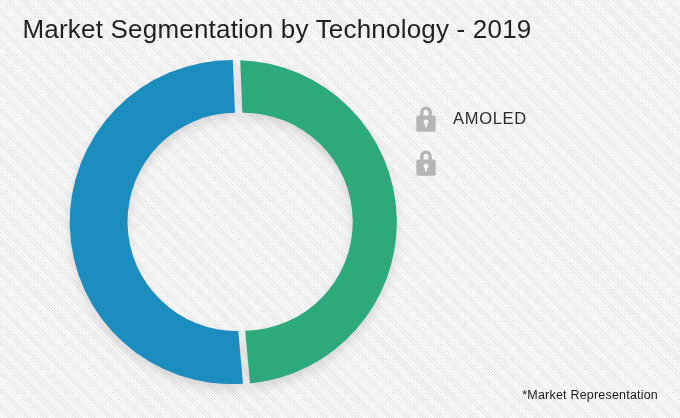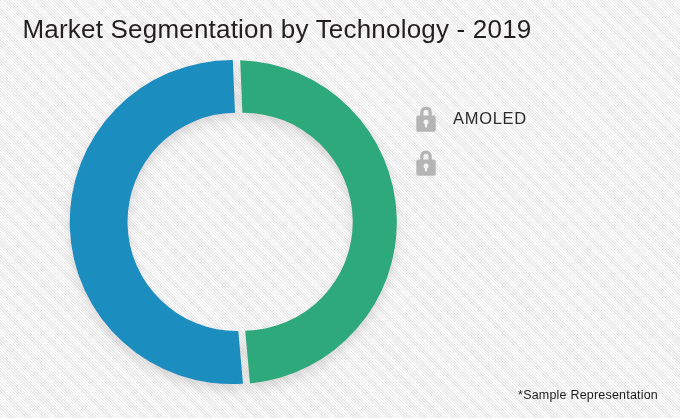--- a/index.html
+++ b/index.html
@@ -136,15 +136,15 @@
       <svg class="legend-lock" viewBox="0 0 26 30">
         <path d="M7.2 13.5 V9.2 a5.8 5.8 0 0 1 11.6 0 V13.5 h-3.3 V9.2 a2.5 2.5 0 0 0 -5 0 v4.3 Z" fill="#b5b5b5"></path>
         <rect x="3.3" y="12.6" width="19.4" height="16.2" rx="1.8" fill="#b5b5b5"></rect>
         <circle cx="13" cy="19.0" r="2.5" fill="#f4f4f4"></circle>
         <rect x="11.9" y="19.0" width="2.2" height="5.6" rx="1.1" fill="#f4f4f4"></rect>
       </svg>
     </div>
 
   </div>
 
-  <div id="sample-note">*Sample Representation</div>
+  <div id="sample-note">*Market Representation</div>
 
 </div>
 
 </body></html>

